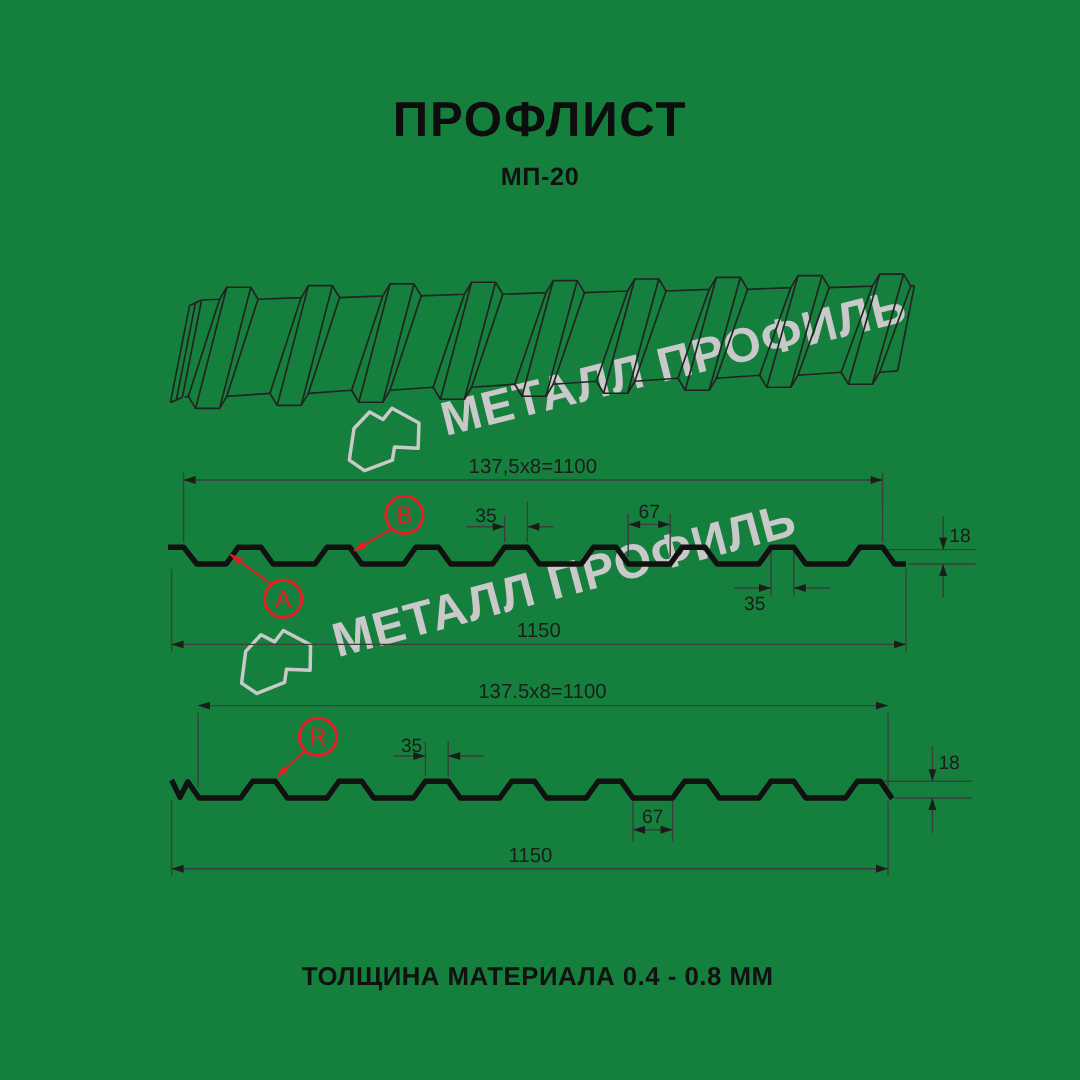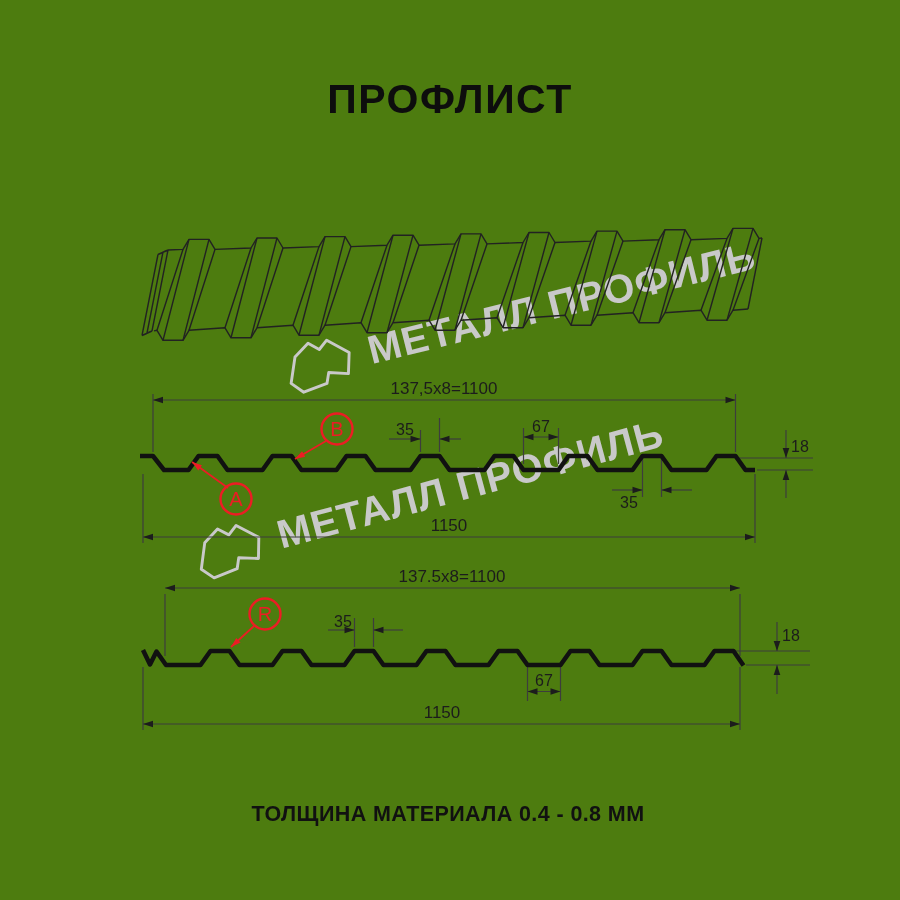--- a/index.html
+++ b/index.html
@@ -1,16 +1,16 @@
 <!DOCTYPE html>
 <html><head>
 <meta charset="utf-8">
 <style>
   html,body{margin:0;padding:0;background:#fff;}
-  .canvas{position:relative;width:900px;height:900px;background:#4d7c0f;overflow:hidden;
+  .canvas{position:relative;width:900px;height:900px;background:#15803d;overflow:hidden;
           font-family:"Liberation Sans",sans-serif;}
   
   .hdr{position:absolute;left:0;top:76px;width:900px;text-align:center;}
   .title{font-size:41px;font-weight:800;letter-spacing:1.5px;color:#0d0d0d;margin:0;}
   .subtitle{font-size:21px;font-weight:600;letter-spacing:.5px;color:#111;margin-top:13px;}
   
   .ftr{position:absolute;left:0;top:802px;width:896px;text-align:center;
        font-size:21.5px;font-weight:600;letter-spacing:.4px;color:#111;}
   
   .wm{position:absolute;display:flex;align-items:center;gap:14px;pointer-events:none;
@@ -24,20 +24,21 @@
   .dimtxt-big{font-family:"Liberation Sans",sans-serif;font-size:17px;fill:#1c1c1c;}
   .marktxt{font-family:"Liberation Sans",sans-serif;font-size:20px;font-weight:400;}
 </style>
 </head>
 <body>
 
 <div class="canvas">
 
   <div class="hdr">
     <div class="title">ПРОФЛИСТ</div>
+    <div class="subtitle">МП-20</div>
   </div>
 
   <div class="wm wm1">
     <svg width="74" height="58" viewBox="0 0 100 80">
       <path d="M6,58 L20,24 L42,10 L55,22 L68,12 L94,36 L86,64 L60,56 L54,70 L20,74 Z" fill="none" stroke="#c9c9c9" stroke-width="4" stroke-linejoin="round"></path>
     </svg>
     <span>МЕТАЛЛ ПРОФИЛЬ</span>
   </div>
 
   <div class="wm wm2">

